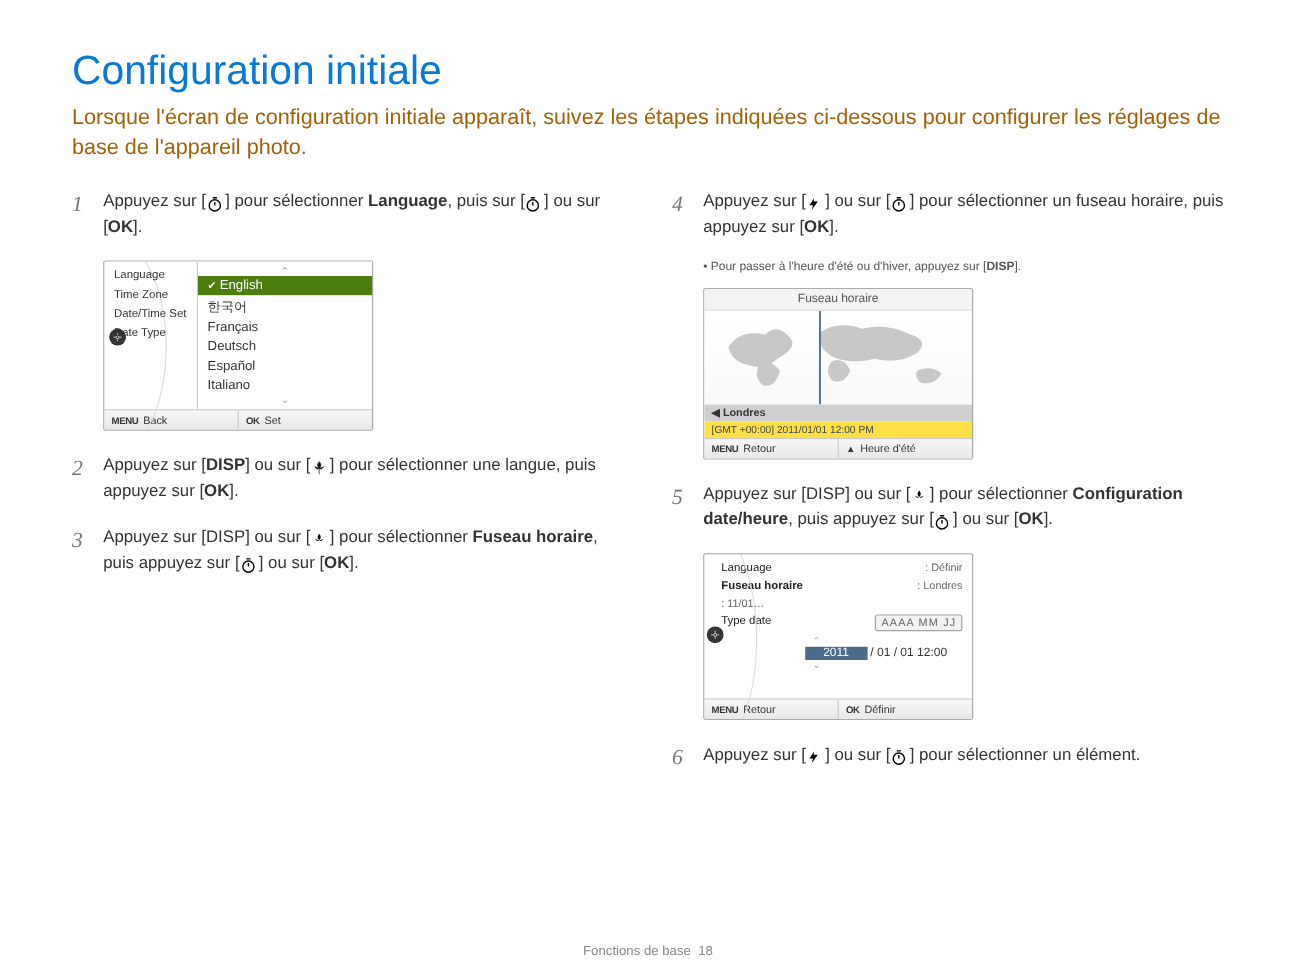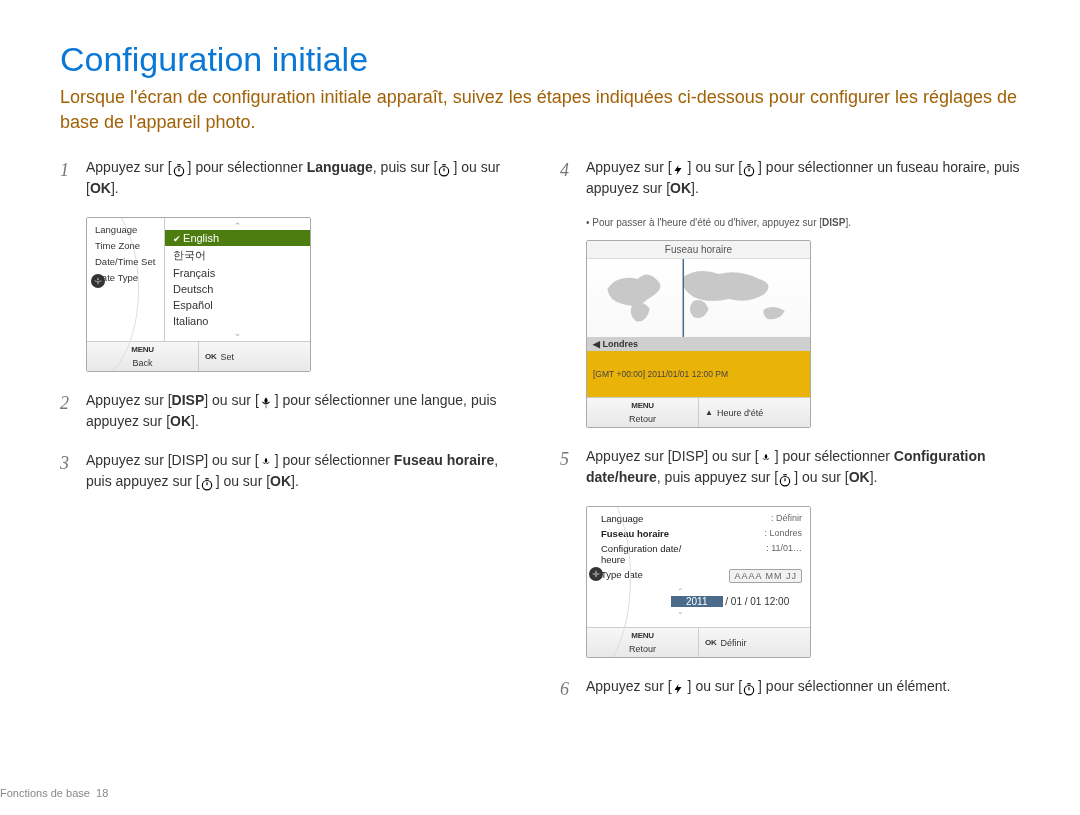--- a/index.html
+++ b/index.html
@@ -120,21 +120,21 @@
     font-size: 9px;
     color: #333;
   }
   .cam-footer .fseg {
     flex: 1;
     padding: 3px 6px;
     display: flex;
     align-items: center;
     gap: 4px;
   }
-  .cam-footer .fseg:first-child { border-right: 1px solid #ccc; flex-direction: column; }
+  .cam-footer .fseg:first-child { border-right: 1px solid #ccc; }
   .tiny-label { font-weight: 700; font-size: 8px; letter-spacing: -0.3px; }
 
   
   .tz-body {
     padding: 0;
     flex-direction: column;
   }
   .tz-title {
     text-align: center;
     background: #f3f3f3;
@@ -149,23 +149,23 @@
     background: linear-gradient(#fff,#f9f9f9);
   }
   .tz-bar {
     background: #cfcfcf;
     font-size: 9px;
     padding: 2px 6px;
     color: #333;
     font-weight: bold;
   }
   .tz-info {
-    background: #eab308;
+    background: #fde047;
     font-size: 8.5px;
-    padding: 18px 6px;
+    padding: 2px 6px;
     color: #444;
   }
 
   
   .ds-body { display:flex; flex-direction: column; }
   .ds-rows { padding: 6px 8px 2px 14px; position: relative; }
   .ds-rows::before {
     content:"";
     position:absolute;
     left:-48px; top:-30px; width:90px; height:200px;
@@ -198,20 +198,21 @@
     position:relative; z-index:1;
   }
   .date-value .hl {
     background:#4a6b8a; color:#fff; padding:0 15px;
   }
 
   .page-footer {
     position: absolute;
     bottom: 16px;
     left: 0; right: 0;
+    text-align: center;
     font-size: 11px;
     color: #888;
   }
 </style>
 </head>
 <body>
 
 <h1 class="page-title">Configuration initiale</h1>
 <p class="intro">Lorsque l'écran de configuration initiale apparaît, suivez les étapes indiquées ci-dessous pour configurer les réglages de base de l'appareil photo.</p>
 
@@ -377,22 +378,20 @@
             </div>
           <div class="ds-row">
               <span class="k">Language</span>
               <span class="v">: Définir</span>
             </div>
           <div class="ds-row bold">
               <span class="k">Fuseau horaire</span>
               <span class="v">: Londres</span>
             </div>
           <div class="ds-row">
-              <span class="k" style="white-space:pre-line">Configuration date/
-heure</span>
               <span class="v">: 11/01…</span>
             </div>
           <div class="ds-row">
               <span class="k">Type date</span>
               <span class="v"><span class="date-format">AAAA MM JJ</span></span>
             </div>
           <div class="date-value">
             <div style="text-align:left; font-size:8px; color:#aaa; margin-left:6px;">⌃</div>
             <span class="hl">2011</span><span> / 01 / 01 12:00</span>
             <div style="text-align:left; font-size:8px; color:#aaa; margin-left:6px;">⌄</div>

